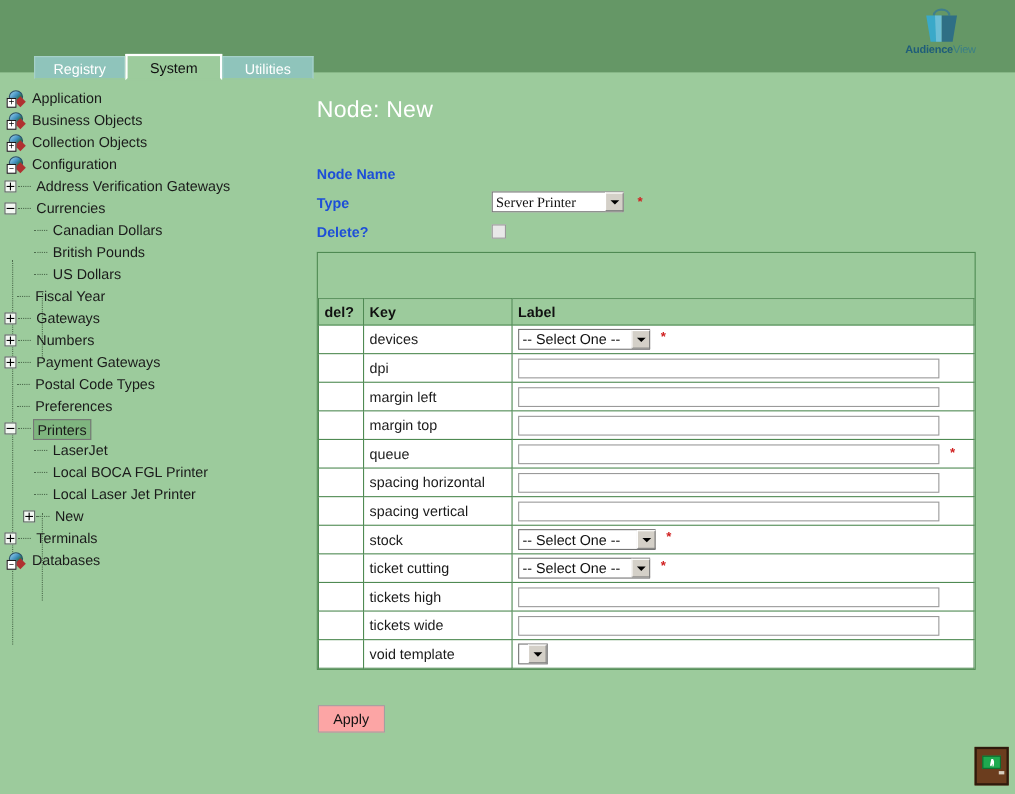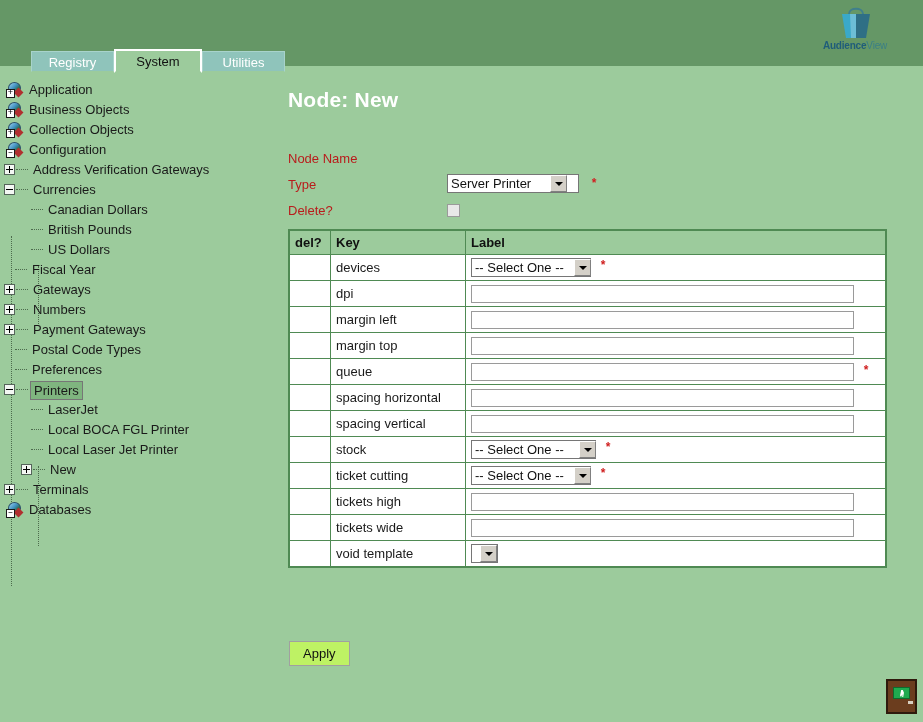--- a/index.html
+++ b/index.html
@@ -237,42 +237,42 @@
     position: absolute;
     left: 286px;
     top: 0;
     width: 637px;
   }
   #page-title {
     position: absolute;
     left: 2px;
     top: 22px;
     font-size: 21px;
-    font-weight: bold;
+    font-weight: normal;
     color: #ffffff;
     letter-spacing: 0.2px;
   }
 
   
   #topform {
     position: absolute;
     left: 2px;
     top: 82px;
     width: 600px;
   }
   .frow {
     position: relative;
     height: 26px;
   }
   .flabel {
     position: absolute;
     left: 0; top: 3px;
-    font-weight: normal;
-    font-size: 13px;
-    color: #b91c1c;
+    font-weight: bold;
+    font-size: 13px;
+    color: #1d4ed8;
   }
   .fctl {
     position: absolute;
     left: 159px; top: 0;
   }
   .req {
     color: #d02020;
     font-size: 12px;
     font-weight: bold;
   }
@@ -346,20 +346,21 @@
     top: 163px;
     width: 597px;
     border: 1px solid #4f8a53;
     border-collapse: collapse;
     background: #9ccb9c;
   }
   #grid table {
     border-collapse: collapse;
     width: 100%;
     background: #ffffff;
+    margin-top: 41px;
   }
   #grid th {
     background: #9ccb9c;
     color: #111;
     font-size: 13px;
     font-weight: bold;
     text-align: left;
     padding: 3px 5px;
     border: 1px solid #4f8a53;
     height: 17px;
@@ -391,21 +392,21 @@
     display: inline-block;
     margin-left: 6px;
     vertical-align: 2px;
   }
 
   
   #apply {
     position: absolute;
     left: 3px;
     top: 575px;
-    background: #bef264;
+    background: #fca5a5;
     border: 1px solid #a0a0a0;
     font-size: 13px;
     font-family: "Liberation Sans", sans-serif;
     padding: 4px 13px;
     color: #111;
     cursor: pointer;
   }
 
   
   #exit {
@@ -520,21 +521,21 @@
 
     <div id="topform">
 
       <div class="frow">
         <span class="flabel">Node Name</span>
       </div>
 
       <div class="frow">
         <span class="flabel">Type</span>
         <span class="fctl">
-          <span class="sel" style="width:132px;">
+          <span class="sel" style="width:120px;font-family:Liberation Serif, serif;">
             <span class="seltext" style="width:96px;display:inline-block;">Server Printer</span><span class="arrow"></span>
           </span>
           <span class="req" style="margin-left:9px;">*</span>
         </span>
       </div>
 
       <div class="frow">
         <span class="flabel">Delete?</span>
         <span class="fctl" style="top:4px;">
           <span class="chk"></span>

